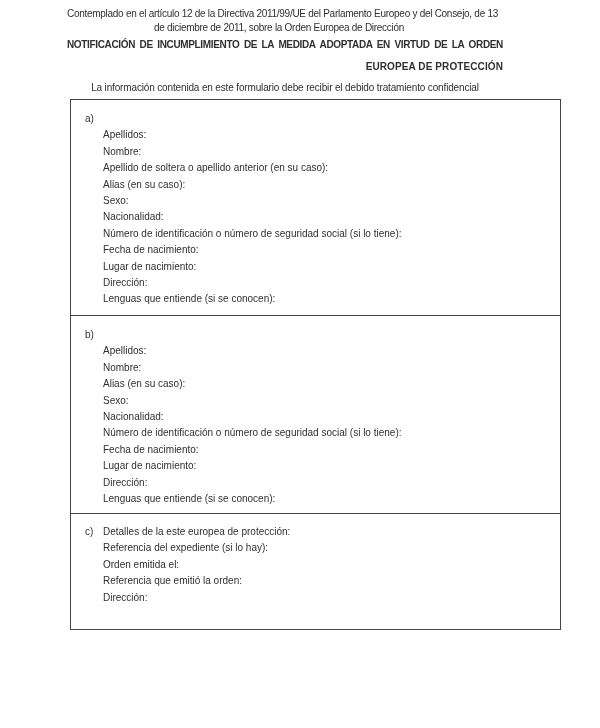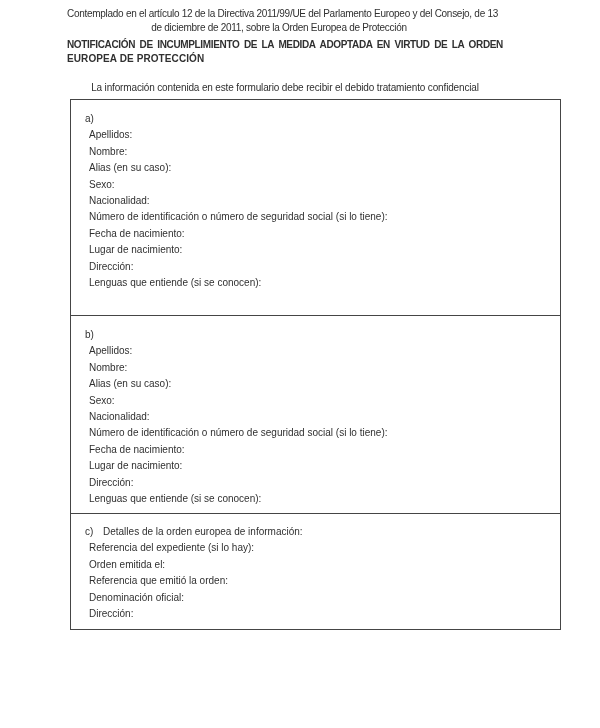--- a/index.html
+++ b/index.html
@@ -34,25 +34,26 @@
   .doc-title { margin: 0 0 6px 0; font-size: 10px; font-weight: bold; }
   .title-justified {
     display: block;
     white-space: nowrap;
     letter-spacing: -0.35px;
     text-align: justify;
     text-align-last: justify;
   }
   .title-centered {
     display: block;
-    text-align: left;
+    text-align: right;
     letter-spacing: 0.1px;
+    margin-top: 8px;
   }
   .conf {
-    margin: 16px;
+    margin: 8px;
     text-align: center;
     white-space: nowrap;
     letter-spacing: -0.15px;
   }
 
   
   .form-box {
     position: absolute;
     left: 70px;
     top: 99px;
@@ -68,44 +69,45 @@
     font-size: 10px;
     line-height: 16.4px;
   }
   .section + .section { border-top: 1px solid #454545; }
   .s-0 { height: 215px; }
   .s-1 { height: 198px; }
   .s-2 { height: 116px; padding-top: 10px; }
 
   .title-row { display: flex; }
   .sec-label { flex: 0 0 18px; width: 18px; }
-  .field-row { margin-left: 4px; }
+  .field-row { margin-left: 18px; }
 </style>
 </head>
 <body>
 
 <div class="header">
   <p class="ref">
     <span class="ref-line">Contemplado en el artículo 12 de la Directiva 2011/99/UE del Parlamento Europeo y del Consejo, de 13</span>
-    <span class="ref-line">de diciembre de 2011, sobre la Orden Europea de Protección</span>
+    <span class="ref-line">de diciembre de 2011, sobre la Orden Europea de Dirección</span>
   </p>
   <h1 class="doc-title">
     <span class="title-justified">NOTIFICACIÓN DE INCUMPLIMIENTO DE LA MEDIDA ADOPTADA EN VIRTUD DE LA ORDEN</span>
     <span class="title-centered">EUROPEA DE PROTECCIÓN</span>
   </h1>
   <p class="conf">La información contenida en este formulario debe recibir el debido tratamiento confidencial</p>
 </div>
 
 <div class="form-box" id="form-box">
   <div class="section s-0">
     <div class="title-row">
       <span class="sec-label">a)</span>
     </div>
   <div class="field-row">Apellidos:</div>
       <div class="field-row">Nombre:</div>
+      <div class="field-row">Apellido de soltera o apellido anterior (en su caso):</div>
       <div class="field-row">Alias (en su caso):</div>
       <div class="field-row">Sexo:</div>
       <div class="field-row">Nacionalidad:</div>
       <div class="field-row">Número de identificación o número de seguridad social (si lo tiene):</div>
       <div class="field-row">Fecha de nacimiento:</div>
       <div class="field-row">Lugar de nacimiento:</div>
       <div class="field-row">Dirección:</div>
       <div class="field-row">Lenguas que entiende (si se conocen):</div>
     </div>
 
@@ -121,21 +123,20 @@
       <div class="field-row">Número de identificación o número de seguridad social (si lo tiene):</div>
       <div class="field-row">Fecha de nacimiento:</div>
       <div class="field-row">Lugar de nacimiento:</div>
       <div class="field-row">Dirección:</div>
       <div class="field-row">Lenguas que entiende (si se conocen):</div>
     </div>
 
   <div class="section s-2">
     <div class="title-row">
       <span class="sec-label">c)</span>
-      <span class="sec-title">Detalles de la orden europea de información:</span>
+      <span class="sec-title">Detalles de la este europea de protección:</span>
     </div>
   <div class="field-row">Referencia del expediente (si lo hay):</div>
       <div class="field-row">Orden emitida el:</div>
       <div class="field-row">Referencia que emitió la orden:</div>
-      <div class="field-row">Denominación oficial:</div>
       <div class="field-row">Dirección:</div>
     </div>
 </div>
 
 </body></html>

